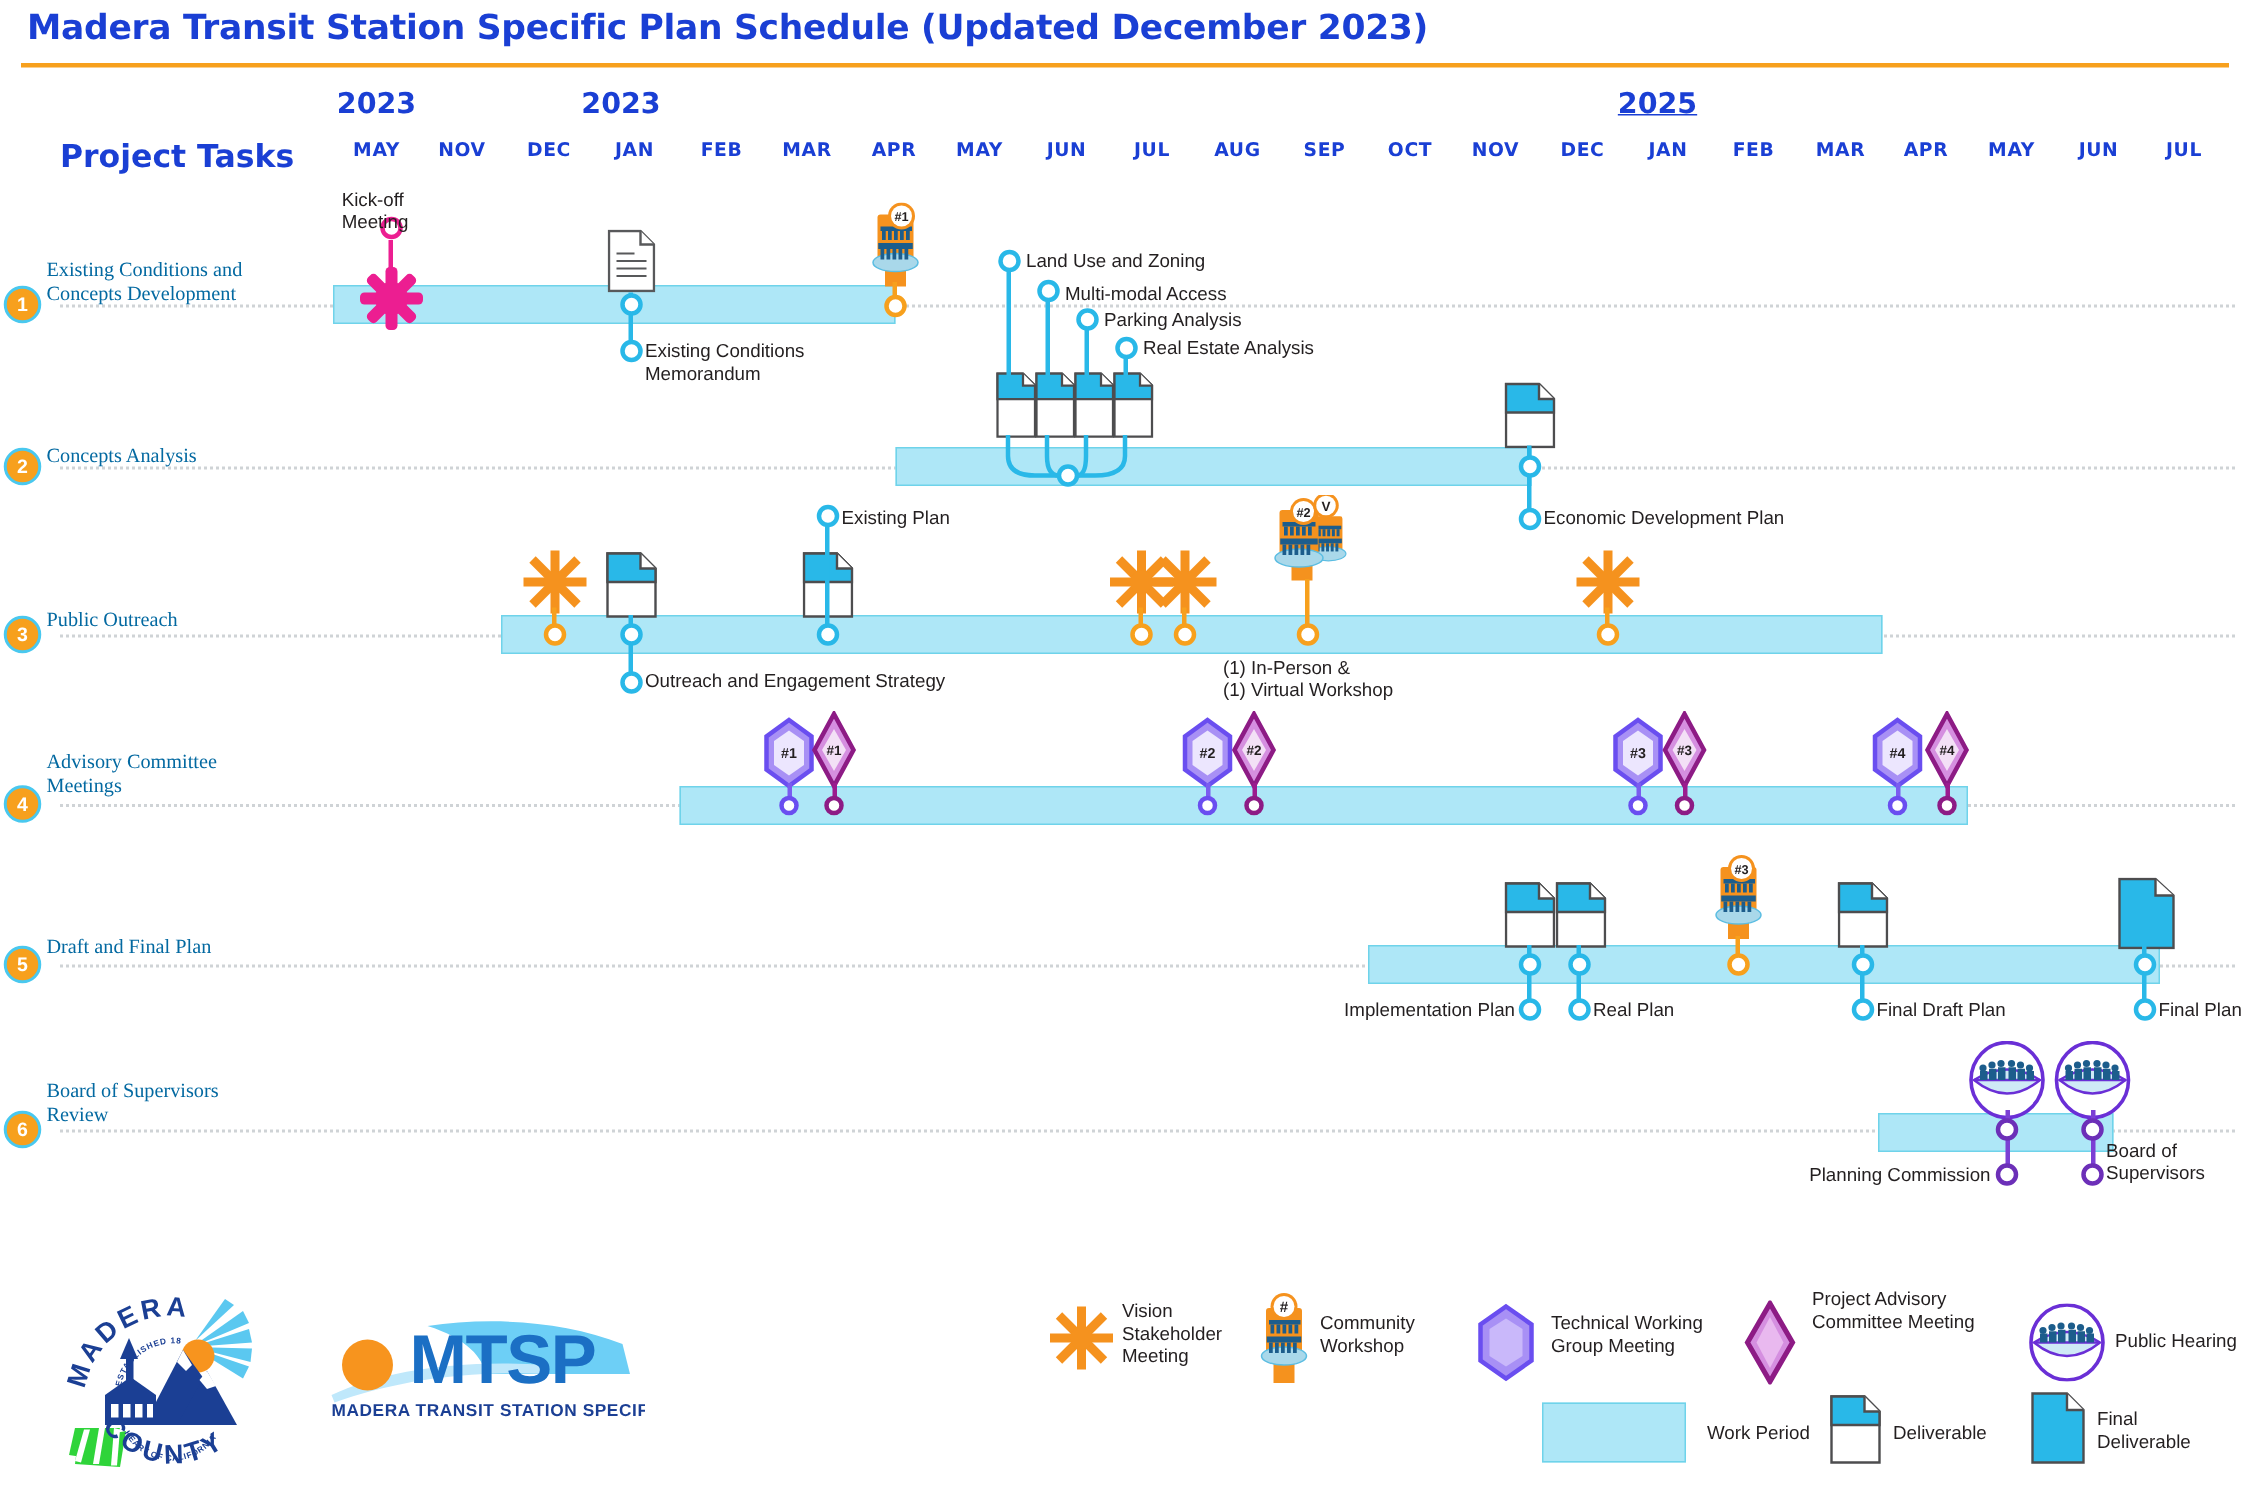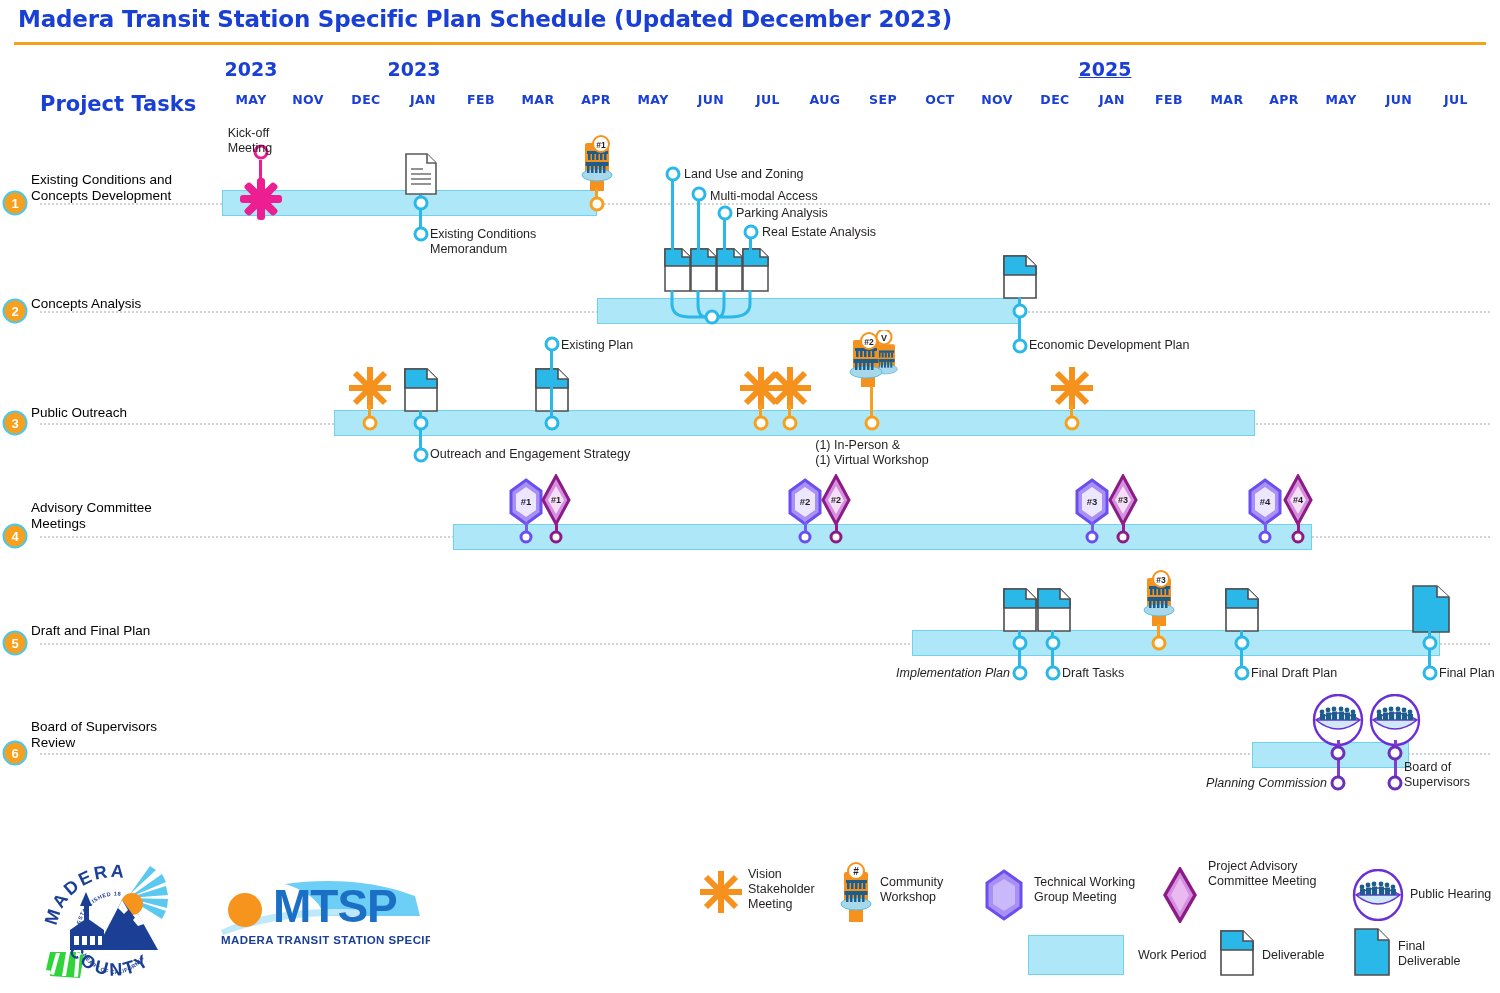--- a/index.html
+++ b/index.html
@@ -46,23 +46,23 @@
   }
   .row-num {
     position:absolute; width:25px; height:25px; border-radius:50%;
     background:#f7a01d; border:2px solid #49c8ef;
     color:#ffffff; font-size:13px; font-weight:bold;
     display:flex; align-items:center; justify-content:center;
     transform:translate(-50%,-50%);
     font-family:"Liberation Sans", sans-serif;
   }
   .row-label {
-    position:absolute; font-size:13.5px; color:#000000; line-height:16px;
+    position:absolute; font-size:13.5px; color:#0369a1; line-height:16px;
     white-space:pre-line;
-    font-family:Liberation Sans, sans-serif;
+    font-family:Liberation Serif, serif;
   }
   
   .workbar {
     position:absolute; height:26px;
     background:#aee7f7; border:1px solid #6fd3ea;
   }
   
   .stem { position:absolute; width:3px; background:#29b8e8; }
   .stem.orange { background:#f7a01d; }
   .stem.purple { background:#7b3fd4; }
@@ -76,21 +76,21 @@
   .node.orange { border-color:#f7a01d; }
   .node.purple { border-color:#6c2fb8; }
   .node.violet { border-color:#6a4ef0; }
   .node.magenta { border-color:#8d1b85; }
   .node.small { width:13px; height:13px; border-width:3px; }
   .ann {
     position:absolute; font-size:12.5px; color:#231f20; line-height:15px;
     white-space:pre-line;
     font-family:"Liberation Sans", sans-serif;
   }
-  .ann.right { text-align:right;font-style:italic; }
+  .ann.right { text-align:right; }
   .ann.center { text-align:left; transform:translateX(-50%); }
   
   .icon { position:absolute; }
   
   #legend { position:absolute; left:690px; top:855px; width:810px; height:130px; }
   .leg-text {
     position:absolute; font-size:12.5px; color:#231f20; line-height:15px;
     white-space:pre-line;
     font-family:"Liberation Sans", sans-serif;
   }
@@ -539,21 +539,21 @@
   <div class="icon" style="left:1037px; top:588px;">
     <svg width="34" height="44" viewBox="0 0 34 44">
       <path d="M1 1 H23 L33 11 V43 H1 Z" fill="#ffffff" stroke="#4d4d4f" stroke-width="1.6"></path>
       <path d="M1 1 H23 L33 11 V20 H1 Z" fill="#29b8e8" stroke="#4d4d4f" stroke-width="1.6"></path>
       <path d="M23 1 L23 11 L33 11" fill="#ffffff" stroke="#4d4d4f" stroke-width="1.6"></path>
     </svg>
   </div>
   <div class="stem" style="left:1051px; top:630px; height:44px;"></div>
   <div class="node" style="left:1053px; top:643px;"></div>
   <div class="node" style="left:1053px; top:673px;"></div>
-  <div class="ann" style="left:1062px; top:666px;">Draft Tasks</div>
+  <div class="ann" style="left:1062px; top:666px;">Real Plan</div>
 
   <div class="icon" style="left:1139px; top:570px;">
     <svg width="40" height="58" viewBox="0 0 40 58">
       <rect x="13" y="44" width="14" height="12" fill="#f5921e"></rect>
       <rect x="8" y="8" width="24" height="36" rx="2" fill="#f5921e"></rect>
       <ellipse cx="20" cy="40" rx="15" ry="6" fill="#a9d8ea" stroke="#5bbde2" stroke-width="1"></ellipse>
       <g fill="#1c5d8c">
         <rect x="11" y="19" width="2.5" height="6"></rect>
           <rect x="15" y="19" width="2.5" height="6"></rect>
         <rect x="19" y="19" width="2.5" height="6"></rect>

